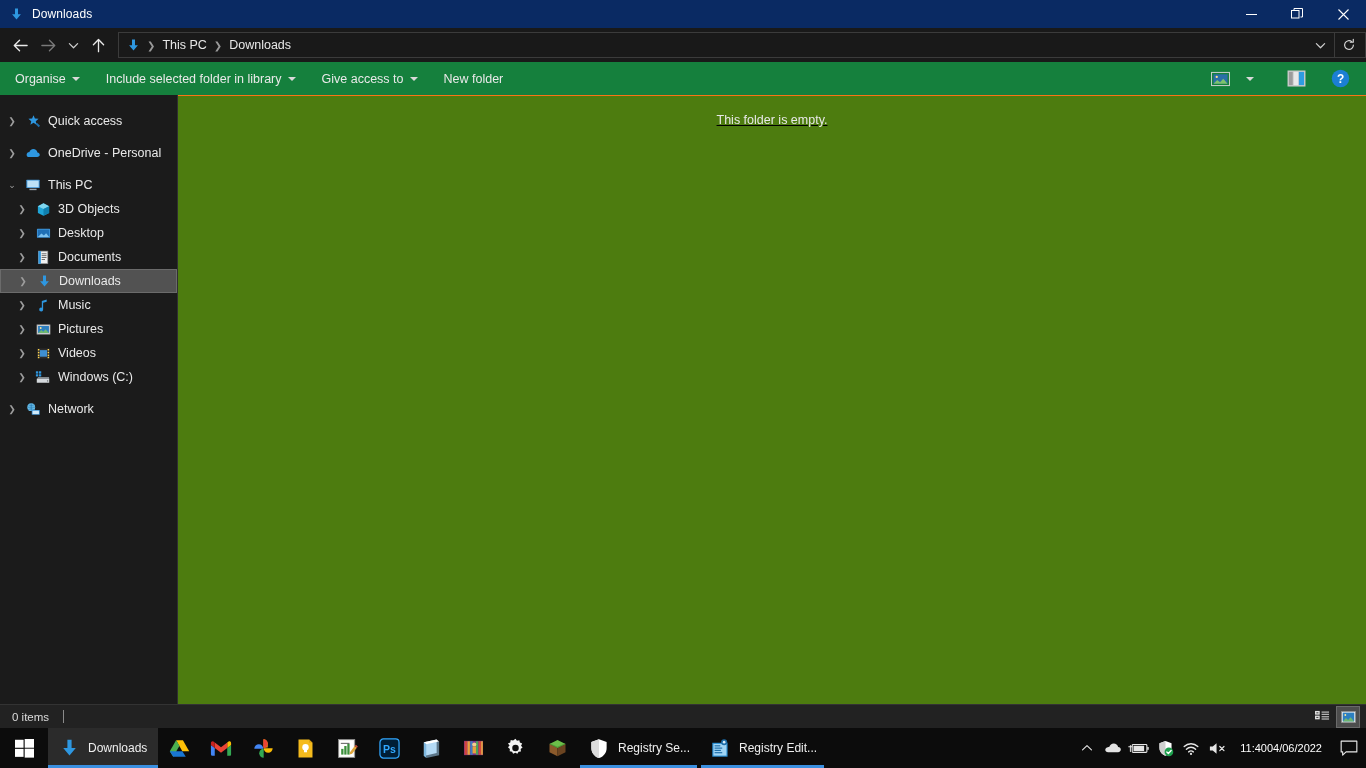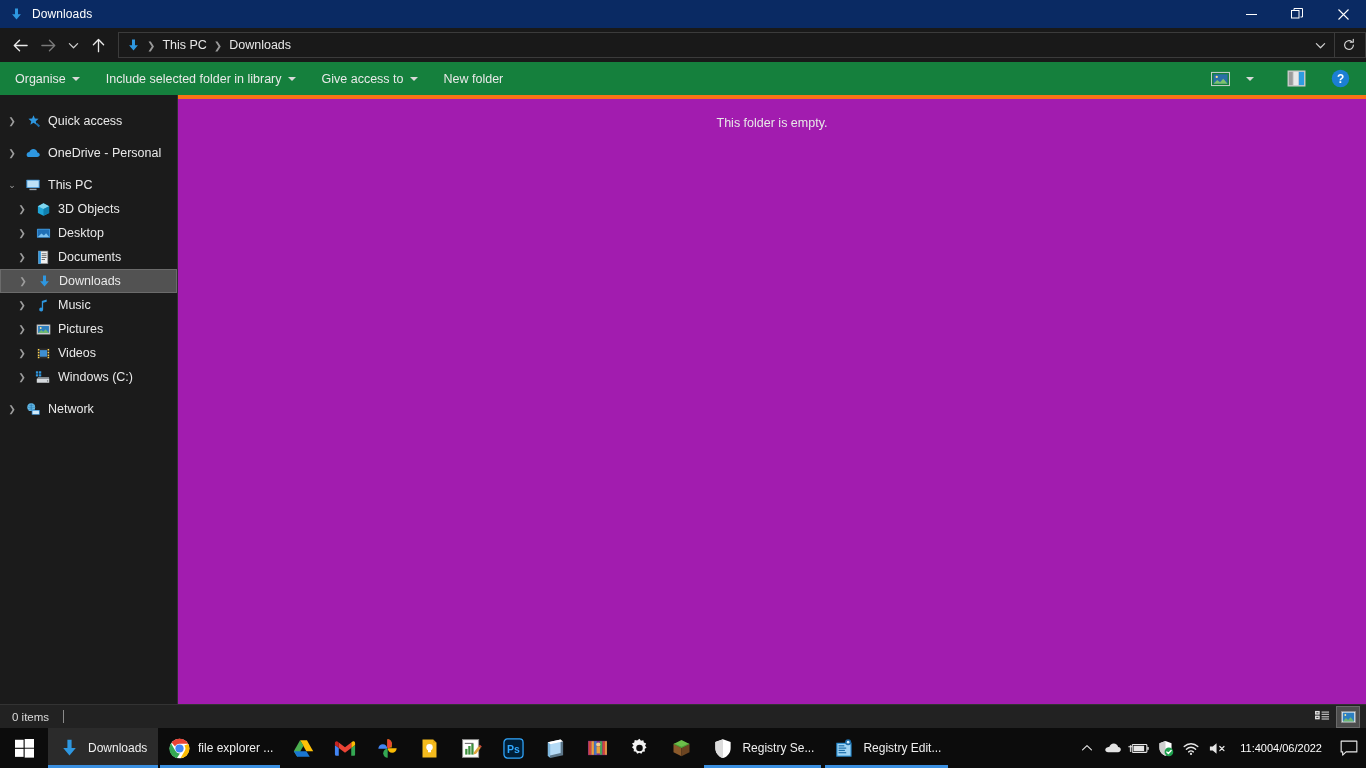--- a/index.html
+++ b/index.html
@@ -93,21 +93,21 @@
   }
   .tree-icon { width: 22px; display: flex; align-items: center; justify-content: center; }
   .tree-label { padding-left: 4px; }
   .lvl0 { padding-left: 2px; }
   .lvl1 { padding-left: 12px; }
   .sb-div { width: 1px; position: absolute; left: 177px; top: 95px; height: 609px; background: #303030; }
 
   
   .content {
     position: absolute; top: 95px; left: 178px; width: 1188px; height: 609px;
-    background: #a21caf; border-top: 4px solid #f97316;
+    background: #4d7c0f; border-top: 1px solid #f97316; text-decoration: underline;
   }
   .empty-msg {
     color: #e8e8e8; font-size: 12.5px; text-align: center; margin-top: 17px;
   }
 
   
   .statusbar {
     position: absolute; top: 704px; left: 0; width: 1366px; height: 24px;
     background: #222222; border-top: 1px solid #333;
     display: flex; align-items: center;
@@ -486,33 +486,20 @@
 
     <div class="tb-item wide running">
       <span class="tb-ico">
         <svg width="21" height="21" viewBox="0 0 16 16">
             <path d="M6.4 1.4h3.2v6.3h3.2L8 13.4 3.2 7.7h3.2z" fill="#2e97e0"></path>
           </svg>
       </span>
       <span class="tb-label">Downloads</span>
     </div>
 
-    <div class="tb-item wide underline">
-      <span class="tb-ico">
-        <svg width="21" height="21" viewBox="0 0 20 20">
-          <circle cx="10" cy="10" r="9.4" fill="#ffffff"></circle>
-          <path d="M10 .6a9.4 9.4 0 0 1 8.2 4.8H10a4.6 4.6 0 0 0-4.2 2.7L2.4 4.4A9.4 9.4 0 0 1 10 .6z" fill="#ea4335"></path>
-          <path d="M1.9 5.1l4.1 7.1a4.6 4.6 0 0 0 4.6 2.4l-3.2 4.7A9.4 9.4 0 0 1 1.9 5.1z" fill="#34a853"></path>
-          <path d="M18.4 5.7a9.4 9.4 0 0 1-7.5 13.7l4-7a4.6 4.6 0 0 0-.3-5.2z" fill="#fbbc05"></path>
-          <circle cx="10" cy="10" r="3.9" fill="#4285f4"></circle>
-          <circle cx="10" cy="10" r="2.9" fill="#ffffff" opacity="0"></circle>
-        </svg>
-      </span>
-      <span class="tb-label">file explorer ...</span>
-    </div>
 
     <div class="tb-item">
       <span class="tb-ico">
         <svg width="21" height="19" viewBox="0 0 22 20">
           <path d="M7.4 1.4h7.2l6.6 11.6h-7.2z" fill="#ffc107"></path>
           <path d="M7.4 1.4L.8 13h7.2l6.6-11.6z" fill="#1976d2" opacity="0"></path>
           <path d="M7.4 1.4L.8 13l3.6 5.6L11 7z" fill="#4caf50"></path>
           <path d="M.8 13h13.2l3.6 5.6H4.4z" fill="#1976d2"></path>
           <path d="M14.6 1.4H7.4L11 7l3.6-5.6z" fill="#ffc107" opacity="0"></path>
         </svg>

